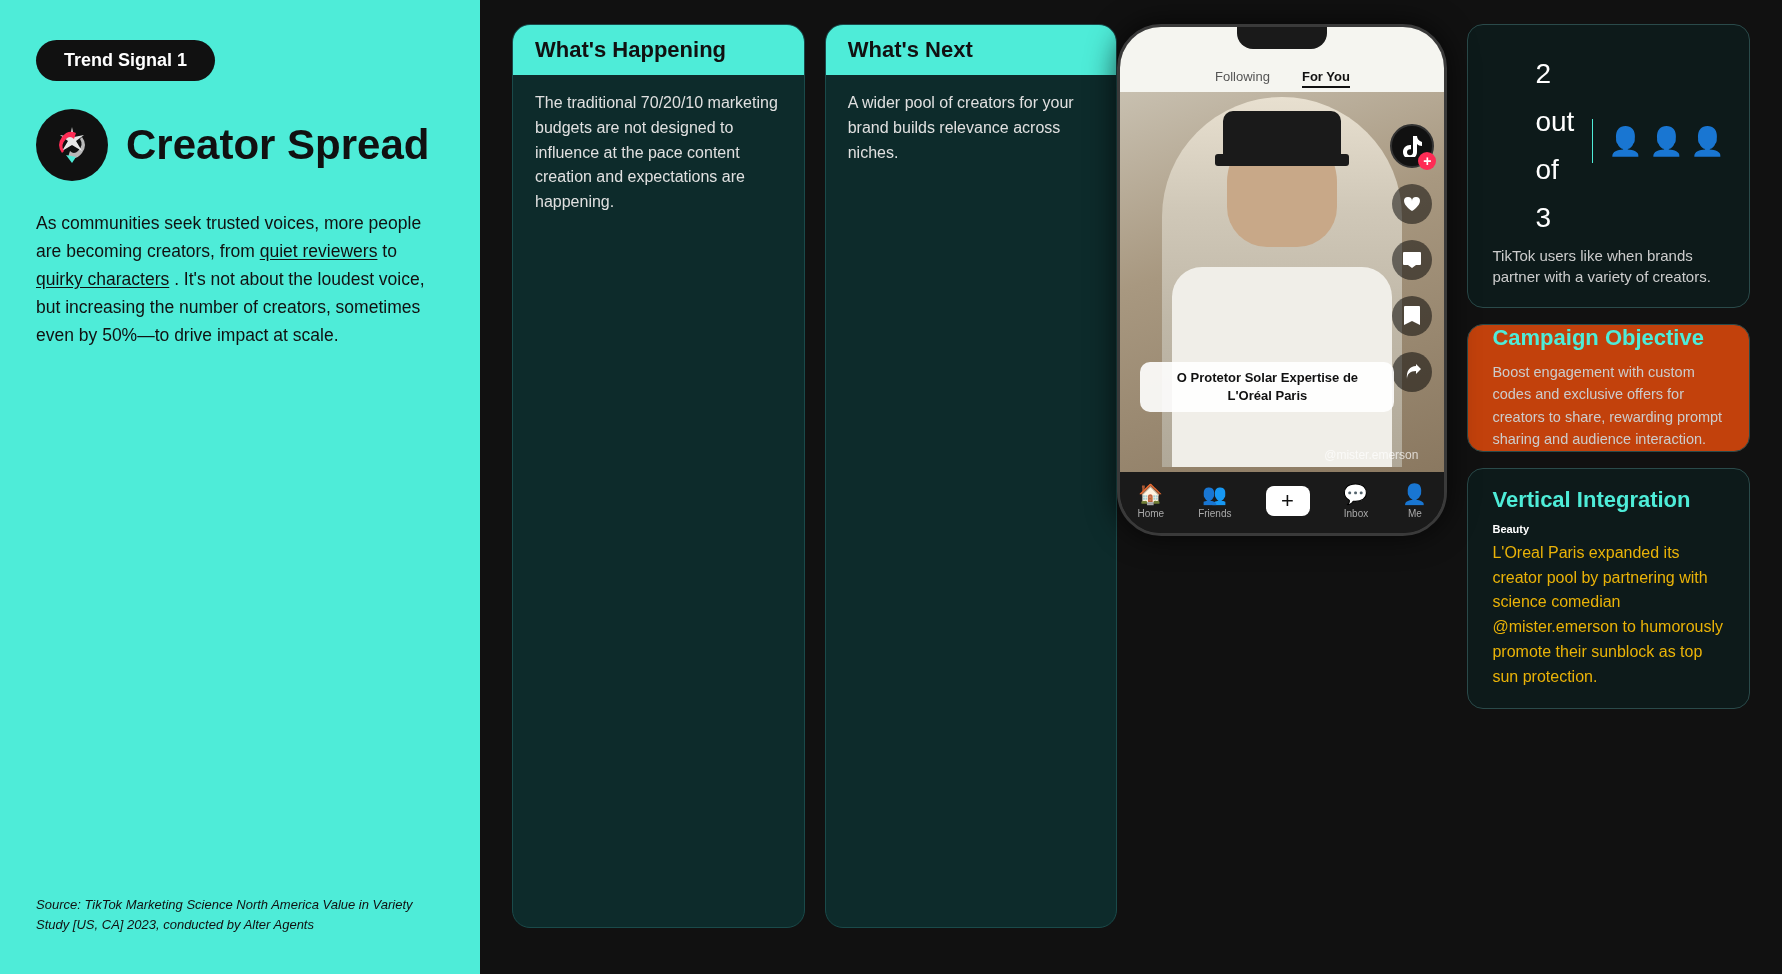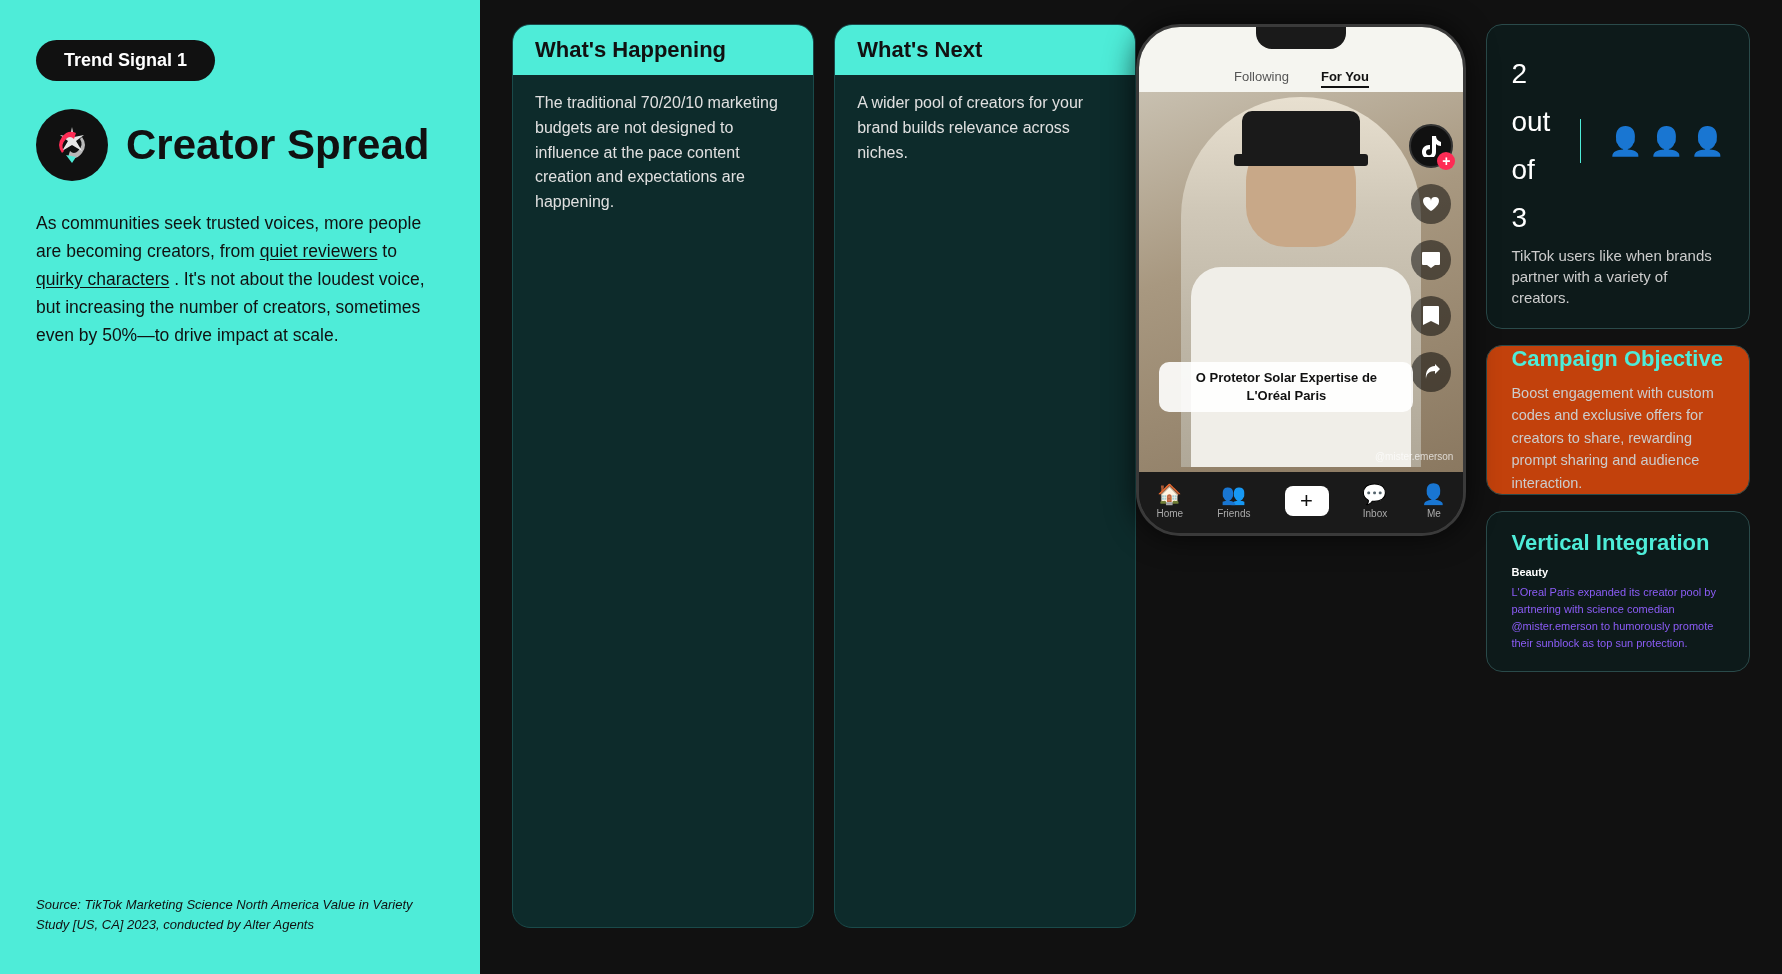--- a/index.html
+++ b/index.html
@@ -303,23 +303,23 @@
       display: flex;
       align-items: center;
       justify-content: center;
       font-weight: 700;
       line-height: 18px;
       text-align: center;
     }
     .phone-handle {
       position: absolute;
       bottom: 10px;
-      right: 10px;
+      right: 26px;
       color: rgba(255,255,255,0.7);
-      font-size: 10px;
+      font-size: 12px;
     }
     .phone-bottom-bar {
       background: #1a1a1a;
       padding: 10px 0 14px;
       display: flex;
       justify-content: space-around;
       align-items: center;
     }
     .phone-bottom-item {
       display: flex;
@@ -357,22 +357,23 @@
     
     .stat-card {
       background: #0d1a1a;
       border-radius: 16px;
       border: 1.5px solid #2a4a4a;
       padding: 20px 24px;
     }
     .stat-number-row {
       display: flex;
       align-items: center;
-      gap: 28px;
+      gap: 16px;
       margin-bottom: 8px;
+      margin-left: 43px;
     }
     .stat-number {
       font-size: 42px;
       font-weight: 900;
       color: #fff;
     }
     .stat-number span {
       font-size: 28px;
       font-weight: 400;
       color: #fff;
@@ -437,22 +438,22 @@
       color: #4EECD8;
       margin-bottom: 10px;
     }
     .vertical-card-subtitle {
       font-size: 11px;
       font-weight: 700;
       color: #fff;
       margin-bottom: 6px;
     }
     .vertical-card-body {
-      font-size: 11px;
-      color: #8b5cf6;
+      font-size: 16px;
+      color: #eab308;
       line-height: 1.55;
     }
   </style>
 </head>
 <body>
 
 <div class="left-panel">
   <div class="trend-badge">Trend Signal 1</div>
 
   <div class="creator-header">

